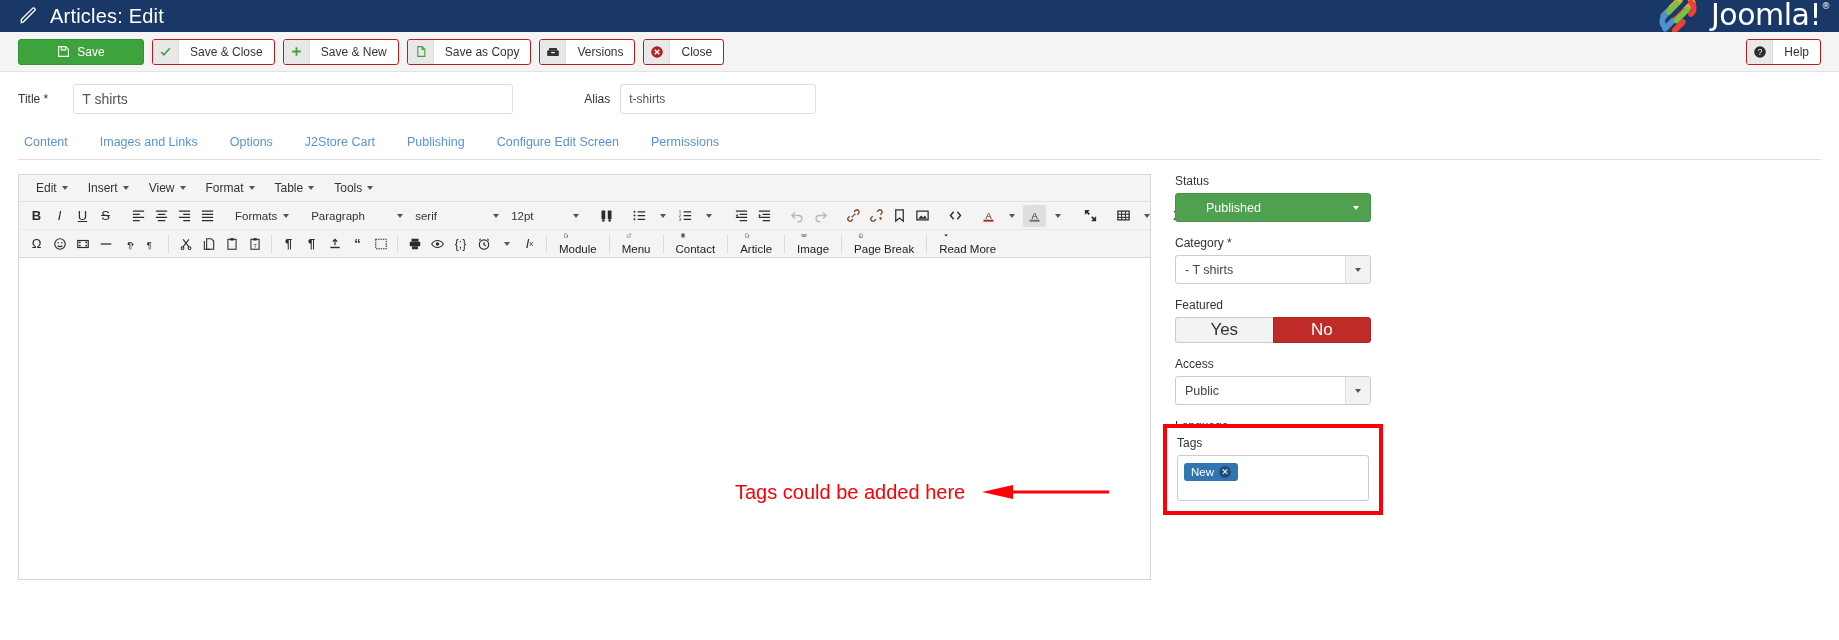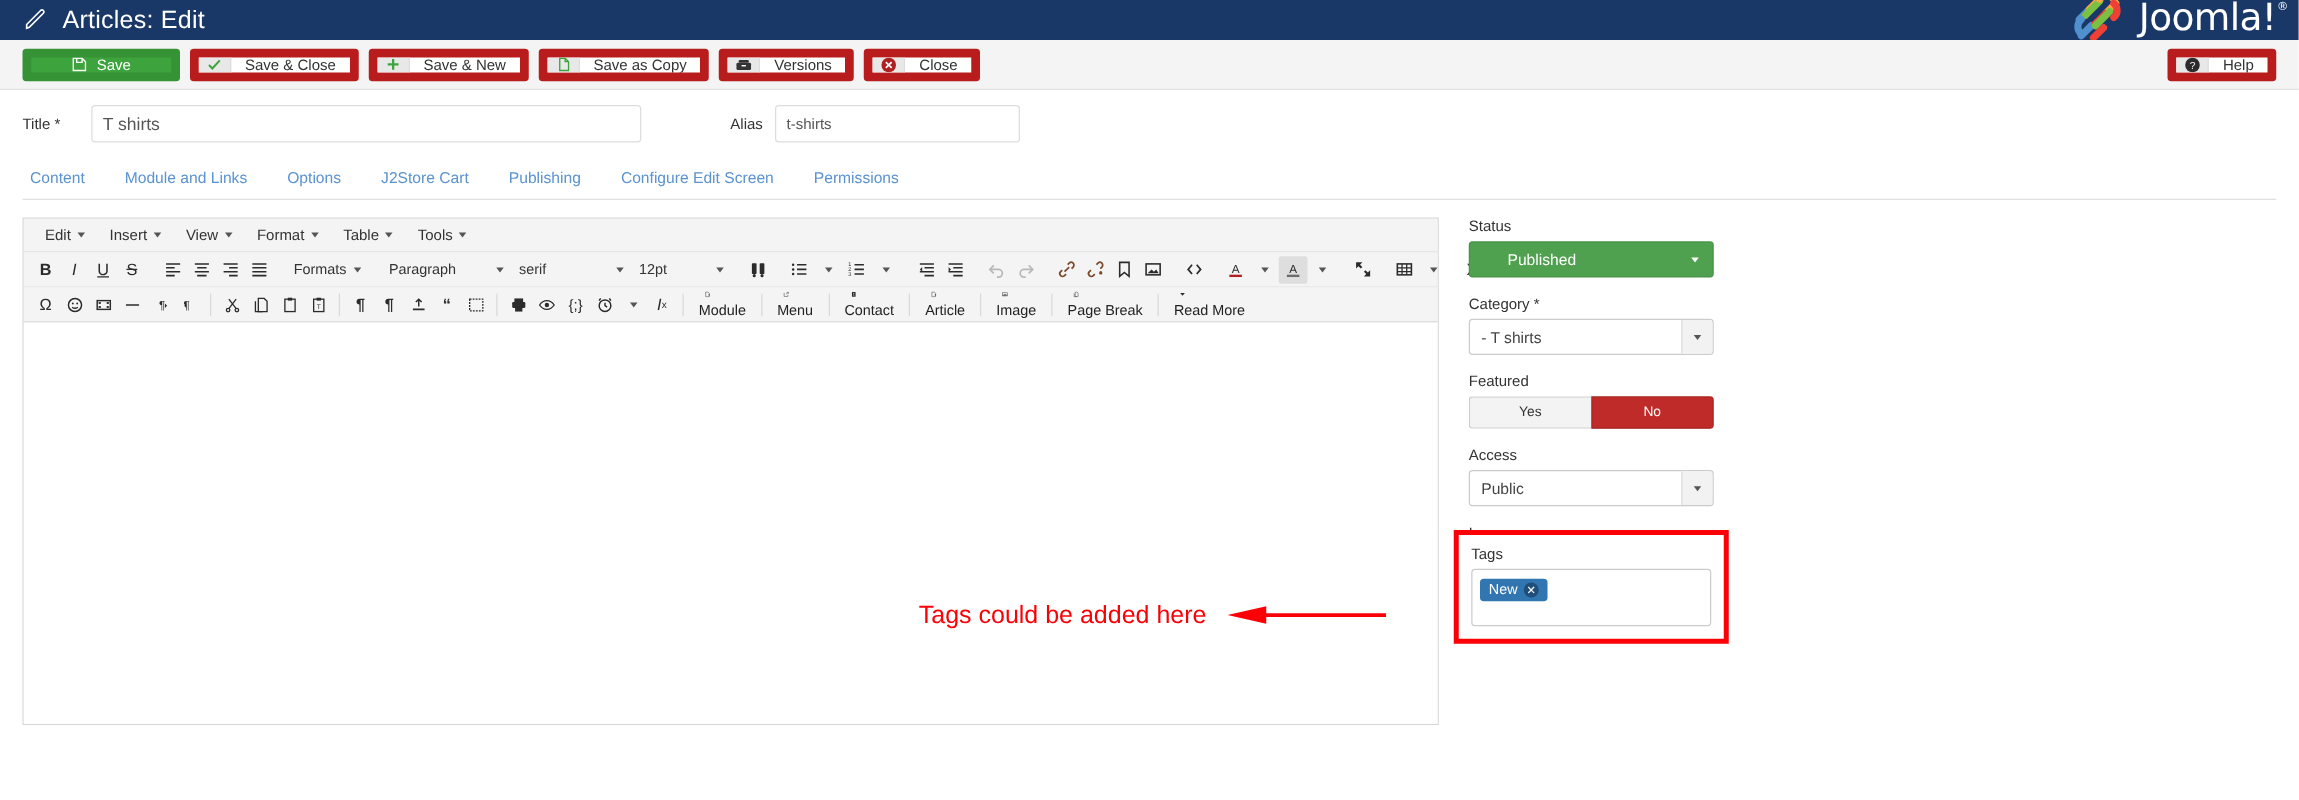--- a/index.html
+++ b/index.html
@@ -60,21 +60,21 @@
     display: flex;
     align-items: center;
     padding: 0 18px;
     gap: 8px;
     position: relative;
   }
   .btn {
     display: inline-flex;
     align-items: stretch;
     height: 26px;
-    border: 7px solid #b91c1c;
+    border: 1px solid #b91c1c;
     border-radius: 3px;
     background: #fff;
     font-size: 12px;
     color: #333;
     overflow: hidden;
     cursor: pointer;
     white-space: nowrap;
   }
   .btn .ic {
     display: inline-flex; align-items: center; justify-content: center;
@@ -245,21 +245,21 @@
     background: #4fa14f; border-color: #479447; color: #fff; padding-left: 30px;
   }
   .select-box.green .arrow-cell {
     background: transparent; border-left: none; width: 28px;
   }
   .select-box.green .caret { border-top-color: #fff; }
   .btn-group-yn { display: flex; height: 26px; }
   .yn {
     flex: 1;
     display: flex; align-items: center; justify-content: center;
-    font-size: 11px;
+    font-size: 17px;
     border: 1px solid #ccc;
     cursor: pointer;
   }
   .yn.yes {
     background: #f3f3f3; color: #333;
     border-radius: 3px 0 0 3px; border-right: none;
   }
   .yn.no {
     background: #bf2b28; color: #fff;
     border-color: #a82522;
@@ -435,21 +435,21 @@
   <span class="fld-label">Title *</span>
   <input id="title-input" class="txt-input" type="text" value="T shirts" placeholder="Title" style="">
   <span class="alias-group">
     <span class="fld-label">Alias</span>
     <input id="alias-input" class="txt-input" type="text" value="t-shirts" style="">
   </span>
 </div>
 
 <div class="tabs">
   <div class="tab">Content</div>
-  <div class="tab">Module and Links</div>
+  <div class="tab">Images and Links</div>
   <div class="tab">Options</div>
   <div class="tab">J2Store Cart</div>
   <div class="tab">Publishing</div>
   <div class="tab">Configure Edit Screen</div>
   <div class="tab">Permissions</div>
 </div>
 
 <div class="main">
 
   <div class="editor-wrap">

